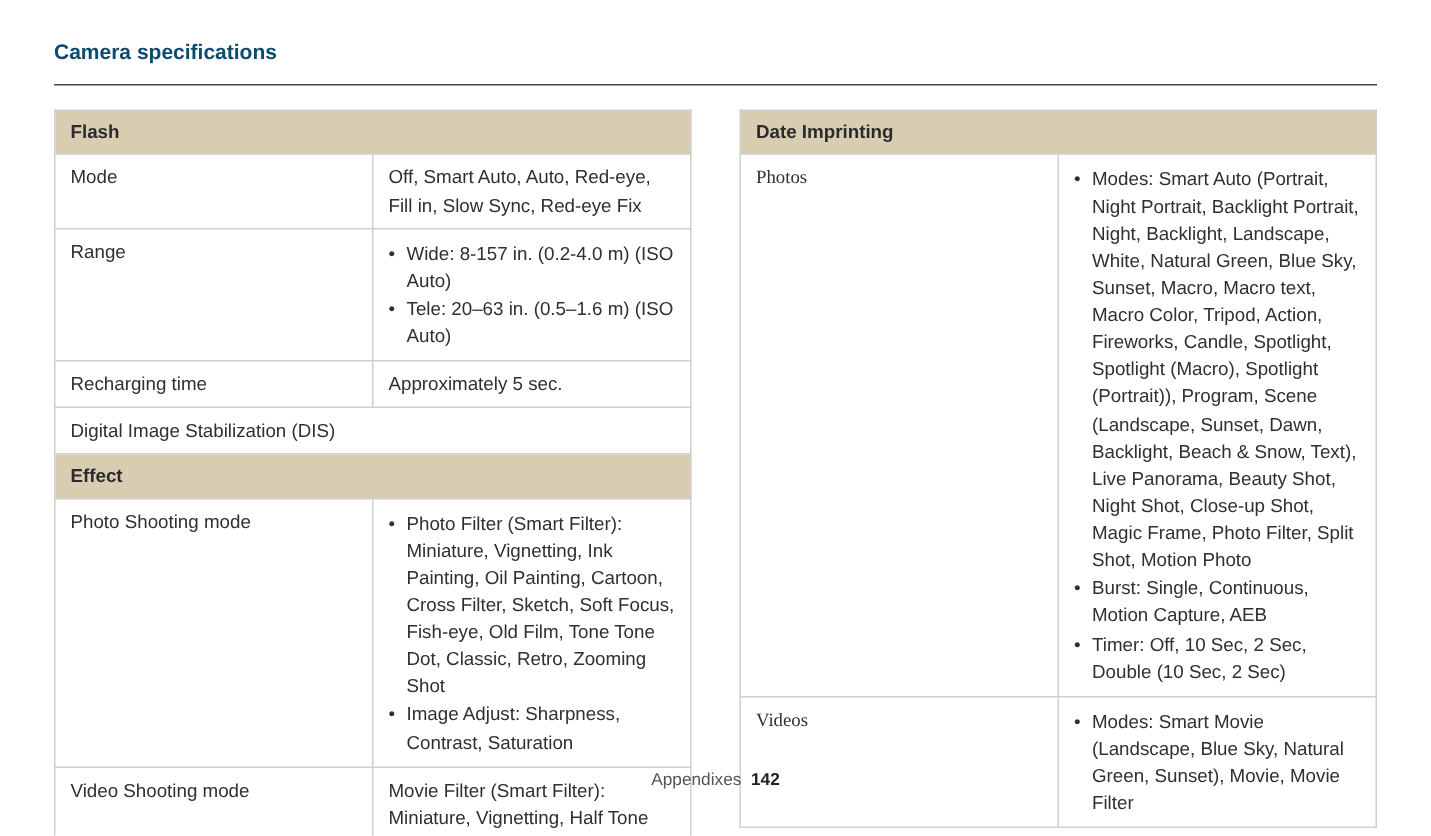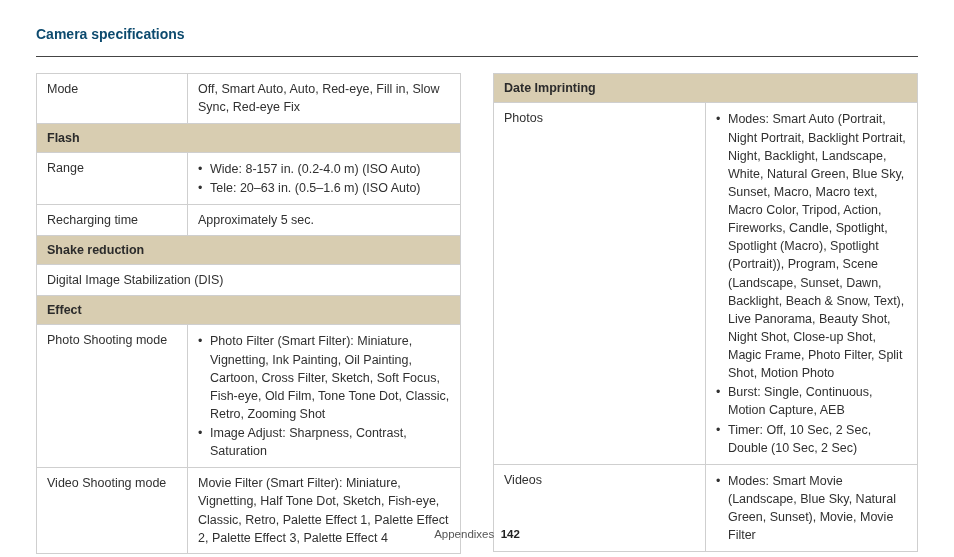--- a/index.html
+++ b/index.html
@@ -52,40 +52,41 @@
     font-weight: 600;
     color: #2b2b2b;
     padding: 5px 10px;
   }
   table.spec td.label {
     width: 130px;
     color: #303030;
   }
   table.spec.right td.label {
     width: 90px;
+    font-family: Liberation Serif, serif;
   }
   ul.bullets {
     list-style: none;
     margin: 0;
     padding: 0;
   }
   ul.bullets > li {
     position: relative;
     padding-left: 12px;
     margin: 1px 0;
   }
   ul.bullets > li::before {
     content: "•";
     position: absolute;
     left: 0;
     top: 0;
   }
   .footer {
     position: absolute;
-    bottom: 14px;
+    bottom: 28px;
     left: 0;
     width: 100%;
     text-align: center;
     font-size: 11.5px;
     color: #555;
   }
   .footer .page-num {
     font-weight: 700;
     color: #222;
   }
@@ -96,43 +97,40 @@
 <div class="page">
   <div class="page-title">Camera specifications</div>
   <hr class="divider">
 
   <div class="columns">
 
     <div class="col">
       <table class="spec">
         <tbody>
             <tr>
+              <td class="section-hdr" colspan="2">Flash</td>
+            </tr>
+        <tr>
           <td class="label">Mode</td>
           <td>Off, Smart Auto, Auto, Red-eye, Fill in, Slow Sync, Red-eye Fix</td>
         </tr>
-        <tr>
-              <td class="section-hdr" colspan="2">Flash</td>
-            </tr>
         <tr>
           <td class="label">Range</td>
           <td>
             <ul class="bullets">
               <li>Wide: 8-157 in. (0.2-4.0 m) (ISO Auto)</li>
               <li>Tele: 20–63 in. (0.5–1.6 m) (ISO Auto)</li>
             </ul>
           </td>
         </tr>
         <tr>
           <td class="label">Recharging time</td>
           <td>Approximately 5 sec.</td>
         </tr>
 
-        <tr>
-              <td class="section-hdr" colspan="2">Shake reduction</td>
-            </tr>
         <tr>
               <td colspan="2">Digital Image Stabilization (DIS)</td>
             </tr>
 
         <tr>
               <td class="section-hdr" colspan="2">Effect</td>
             </tr>
         <tr>
           <td class="label">Photo Shooting mode</td>
           <td>

